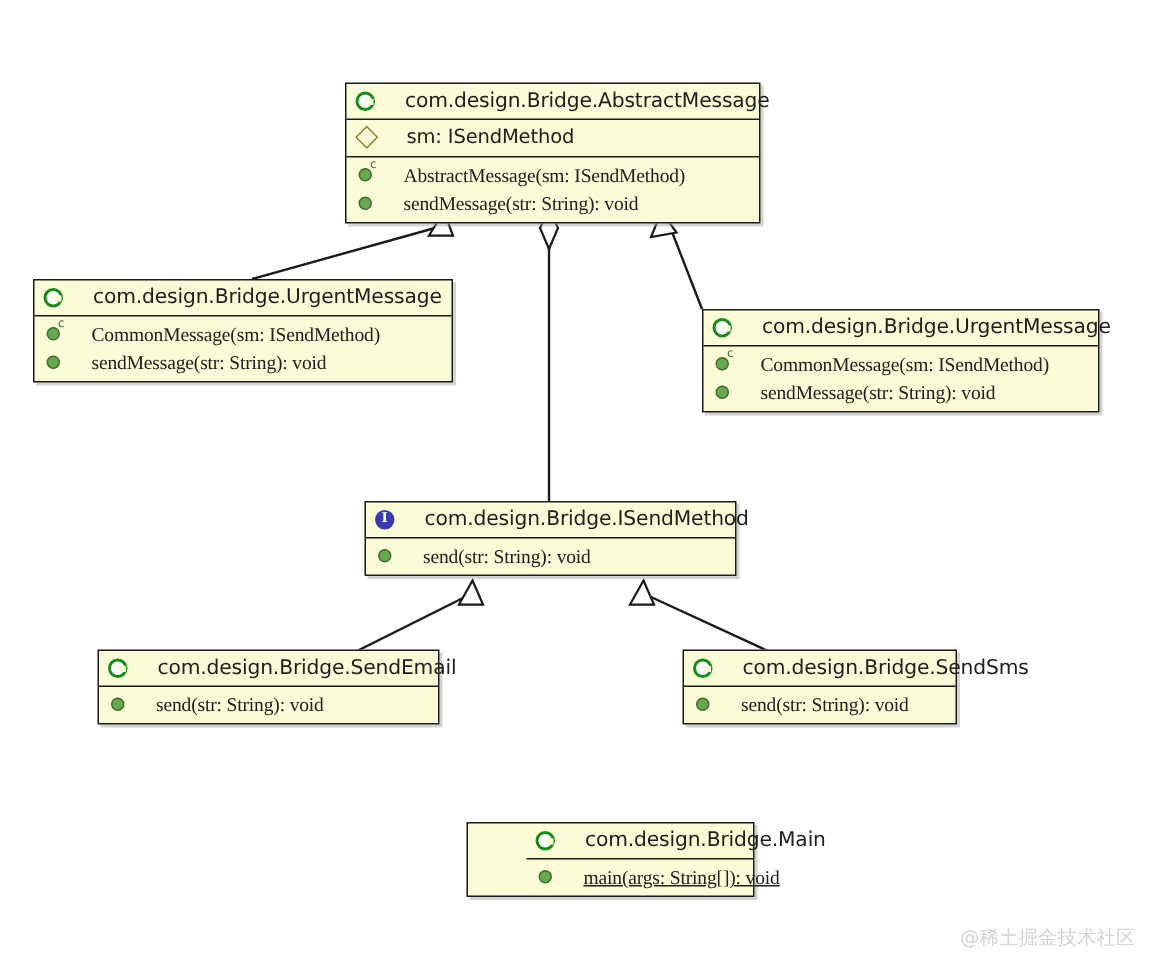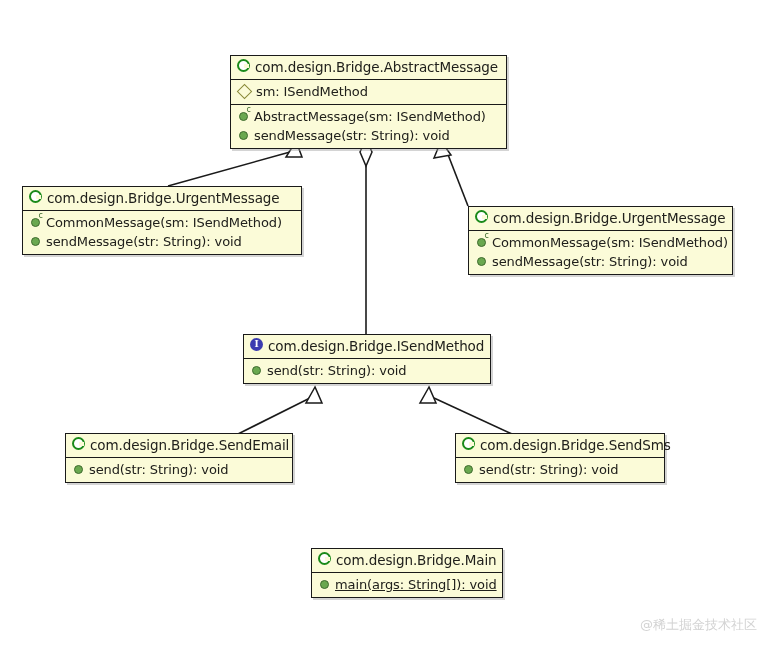--- a/index.html
+++ b/index.html
@@ -23,33 +23,34 @@
     background: #fbfbd8;
     border: 1px solid #1a1a1a;
     box-shadow: 2px 2px 0 0 rgba(160,160,160,0.45);
   }
   .uml-header {
     box-sizing: border-box;
     padding: 3px 7px 4px 6px;
     border-bottom: 1px solid #1a1a1a;
     white-space: nowrap;
     display: flex;
-    gap: 5px;
+    align-items: center;
+    gap: 20px;
   }
   .uml-compartment {
     box-sizing: border-box;
     padding: 2px 7px 3px 6px;
     border-bottom: 1px solid #1a1a1a;
   }
-  .uml-compartment:last-child { border-bottom: none; }
+  .uml-compartment:last-child { border-bottom: none; font-family: Liberation Serif, serif; }
 
   .uml-row {
     display: flex;
     align-items: center;
-    gap: 4px;
+    gap: 19px;
     white-space: nowrap;
     line-height: 17px;
     height: 19px;
   }
 
   .uml-text {
     font-size: 13px;
     color: #20201c;
     letter-spacing: -0.1px;
   }
@@ -261,34 +262,34 @@
       <span class="uml-title">com.design.Bridge.SendEmail</span>
     </div>
     <div class="uml-compartment">
       <div class="uml-row">
         <span class="ico ico-method"></span>
         <span class="uml-text">send(str: String): void</span>
       </div>
     </div>
   </div>
 
-  <div class="umlbox" style="left:455px; top:433px; width:210px;">
+  <div class="umlbox" style="left:455px; top:433px; width:183px;">
     <div class="uml-header">
       <span class="ico ico-class"></span>
       <span class="uml-title">com.design.Bridge.SendSms</span>
     </div>
     <div class="uml-compartment">
       <div class="uml-row">
         <span class="ico ico-method"></span>
         <span class="uml-text">send(str: String): void</span>
       </div>
     </div>
   </div>
 
-  <div class="umlbox" style="left:311px; top:548px; width:192px;">
+  <div class="umlbox" style="left:311px; top:548px; width:192px;padding-left:39px;">
     <div class="uml-header">
       <span class="ico ico-class"></span>
       <span class="uml-title">com.design.Bridge.Main</span>
     </div>
     <div class="uml-compartment">
       <div class="uml-row">
         <span class="ico ico-method"></span>
         <span class="uml-text uml-static">main(args: String[]): void</span>
       </div>
     </div>

